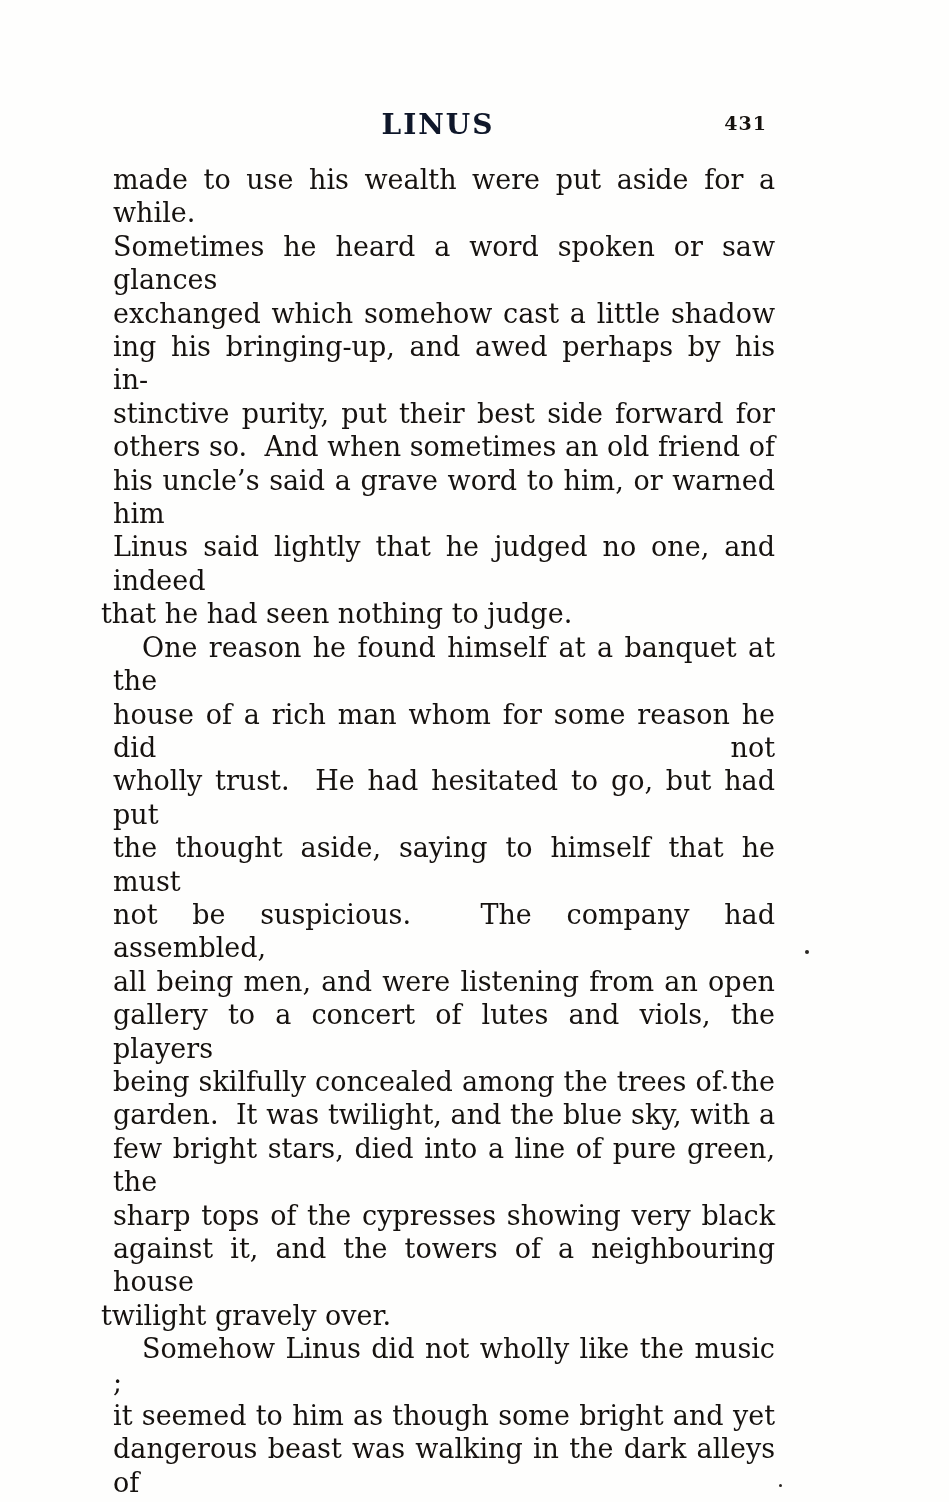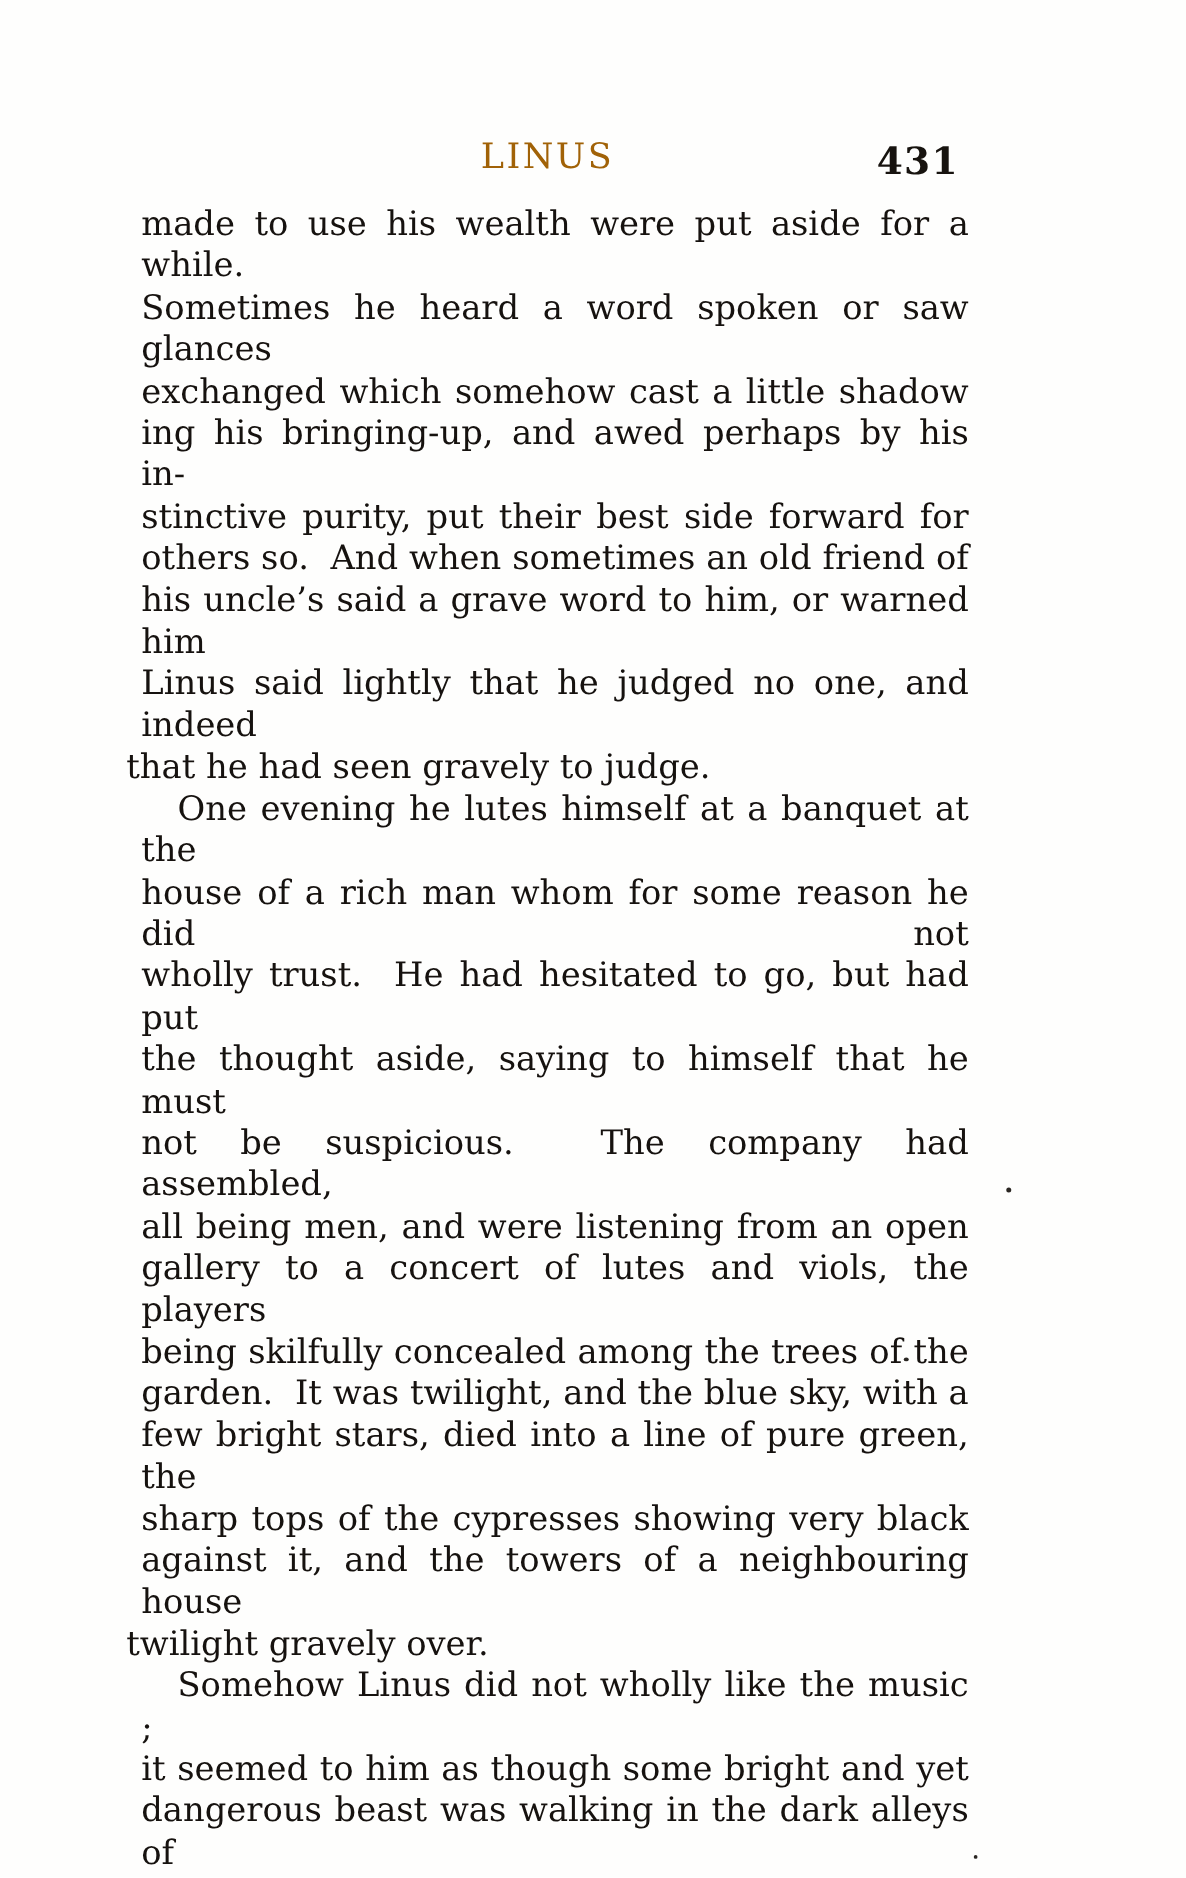--- a/index.html
+++ b/index.html
@@ -22,29 +22,29 @@
     left: 101px;
     width: 674px;
     height: 36px;
   }
   .running-title {
     position: absolute;
     left: 0;
     right: 0;
     text-align: center;
     font-size: 28px;
-    font-weight: normal;
+    font-weight: bold;
     letter-spacing: 2px;
-    color: #a16207;
+    color: #0f172a;
   }
   .page-number {
     position: absolute;
     right: 8px;
     top: 4px;
-    font-size: 30px;
+    font-size: 19px;
     font-weight: bold;
     letter-spacing: 1px;
     color: #17130f;
   }
   .text-block {
     position: absolute;
     left: 101px;
     top: 163px;
     width: 674px;
     font-size: 27px;
@@ -82,24 +82,24 @@
   <div class="text-block">
       <div class="paragraph">
         <div class="line just">made to use his wealth were put aside for a while.</div>
         <div class="line just">Sometimes he heard a word spoken or saw glances</div>
         <div class="line just">exchanged which somehow cast a little shadow</div>
         <div class="line just">ing his bringing-up, and awed perhaps by his in-</div>
         <div class="line just">stinctive purity, put their best side forward for</div>
         <div class="line just">others so.  And when sometimes an old friend of</div>
         <div class="line just">his uncle’s said a grave word to him, or warned him</div>
         <div class="line just">Linus said lightly that he judged no one, and indeed</div>
-        <div class="line">that he had seen gravely to judge.</div>
+        <div class="line">that he had seen nothing to judge.</div>
       </div>
       <div class="paragraph">
-        <div class="line just indent">One evening he lutes himself at a banquet at the</div>
+        <div class="line just indent">One reason he found himself at a banquet at the</div>
         <div class="line just">house of a rich man whom for some reason he did not</div>
         <div class="line just">wholly trust.  He had hesitated to go, but had put</div>
         <div class="line just">the thought aside, saying to himself that he must</div>
         <div class="line just">not be suspicious.  The company had assembled,</div>
         <div class="line just">all being men, and were listening from an open</div>
         <div class="line just">gallery to a concert of lutes and viols, the players</div>
         <div class="line just">being skilfully concealed among the trees of the</div>
         <div class="line just">garden.  It was twilight, and the blue sky, with a</div>
         <div class="line just">few bright stars, died into a line of pure green, the</div>
         <div class="line just">sharp tops of the cypresses showing very black</div>

